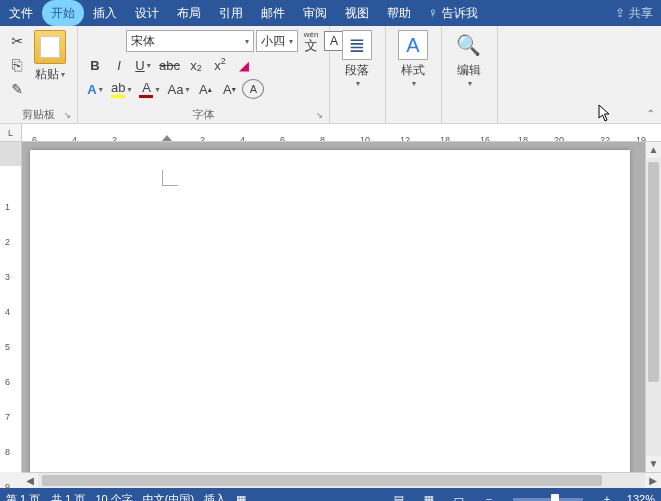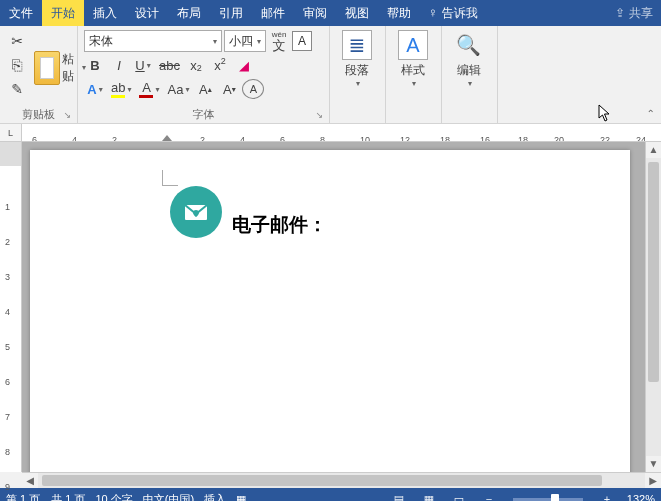--- a/index.html
+++ b/index.html
@@ -1,43 +1,43 @@
 <!DOCTYPE html>
 <html><head>
 <meta charset="utf-8">
 <style>
 * { margin: 0; padding: 0; box-sizing: border-box; font-family: "Microsoft YaHei", SimSun, sans-serif; }
 body { width: 661px; height: 501px; background: #f1f1f1; overflow: hidden; font-size: 12px; }
 
 
 .titlebar { height: 26px; background: #2b579a; display: flex; align-items: stretch; color: #fff; }
-.titlebar .tab { padding: 0 9px; line-height: 26px; cursor: pointer; }
+.titlebar .tab { padding: 0 9px; line-height: 26px; cursor: pointer; border-radius: 13px; }
 .titlebar .tab.file { background: #2b579a; }
-.titlebar .tab.active { background: #fde047; color: #2b579a; }
+.titlebar .tab.active { background: #7dd3fc; color: #2b579a; }
 .titlebar .spacer { flex: 1; }
 .titlebar .right-item { padding: 0 8px; line-height: 26px; display: flex; align-items: center; gap: 4px; opacity: 0.95; }
 .bulb { font-size: 13px; }
 
 
 .ribbon { height: 98px; background: #f1f1f1; border-bottom: 1px solid #d4d4d4; display: flex; position: relative; }
 .group { border-right: 1px solid #d4d4d4; padding: 2px 4px 0 4px; display: flex; flex-direction: column; }
 .group-body { flex: 1; display: flex; }
 .group-label { text-align: center; font-size: 11px; color: #666; height: 16px; line-height: 14px; position: relative; }
 .group-label .launcher { position: absolute; right: 2px; top: 1px; font-size: 9px; color: #888; cursor: pointer; }
 .clip-side { display:flex; flex-direction:column; gap:2px; padding:2px 2px 0 2px;}
 .smallbtn { width:22px; height:22px; display:flex; align-items:center; justify-content:center; border:1px solid transparent; color:#444; cursor:pointer; font-size:14px;}
-.paste-big { display:flex; flex-direction:row; align-items:center; gap:2px; padding:2px 4px; cursor:pointer;}
+.paste-big { display:flex; flex-direction:column; align-items:center; gap:2px; padding:2px 4px; cursor:pointer;}
 .paste-icon { width:32px; height:34px; background:linear-gradient(#f8d56b,#f0b93e); border:1px solid #c9962a; border-radius:2px; position:relative;}
 .paste-icon::after{content:""; position:absolute; left:5px; top:5px; right:5px; bottom:5px; background:#fff; border:1px solid #ccc;}
 .dd { font-size:8px; margin-left:2px; color:#666;}
 
 .font-col { display:flex; flex-direction:column; gap:2px; padding:2px 2px;}
 .font-row { display:flex; gap:2px; align-items:center;}
 .combo { height:22px; border:1px solid #ababab; background:#fff; display:flex; align-items:center; padding:0 4px; font-size:12px; color:#333; cursor:pointer; }
-.combo.font { width:138px; }
+.combo.font { width:128px;margin-left:42px; }
 .combo.size { width:42px; }
 .combo .caret { margin-left:auto; font-size:8px; color:#666;}
 .sq { width:20px; height:20px; border:1px solid #888; display:flex; align-items:center; justify-content:center; font-size:12px; color:#333; cursor:pointer; background:#fff;}
 .fbtn { min-width:22px; height:22px; display:flex; align-items:center; justify-content:center; color:#444; cursor:pointer; font-size:13px; padding:0 2px; border:1px solid transparent;}
 .fbtn b{font-weight:bold;} .fbtn i{font-style:italic;}
 .underline{text-decoration:underline;}
 .strike{text-decoration:line-through;}
 .sup{font-size:9px; position:relative; top:-4px;}
 .sub{font-size:9px; position:relative; top:3px;}
 .color-bar{display:block;width:14px;height:3px;margin-top:1px;}
@@ -256,50 +256,40 @@
     <span class="n" style="left:218px">4</span>
     <span class="n" style="left:258px">6</span>
     <span class="n" style="left:298px">8</span>
     <span class="n" style="left:338px">10</span>
     <span class="n" style="left:378px">12</span>
     <span class="n" style="left:418px">18</span>
     <span class="n" style="left:458px">16</span>
     <span class="n" style="left:496px">18</span>
     <span class="n" style="left:532px">20</span>
     <span class="n" style="left:578px">22</span>
-    <span class="n" style="left:614px">24</span>
+    <span class="n" style="left:614px">19</span>
   </div>
 </div>
 
 <div class="workspace">
   <div class="ruler-v">
     <div class="dark"></div>
     <span class="n" style="top:60px">1</span>
     <span class="n" style="top:95px">2</span>
     <span class="n" style="top:130px">3</span>
     <span class="n" style="top:165px">4</span>
     <span class="n" style="top:200px">5</span>
     <span class="n" style="top:235px">6</span>
     <span class="n" style="top:270px">7</span>
     <span class="n" style="top:305px">8</span>
     <span class="n" style="top:340px">9</span>
   </div>
   <div class="docwrap">
     <div class="page">
       <div class="margin-mark"></div>
-      <div class="entry">
-        <div class="round-icon">
-          <svg width="30" height="30" viewBox="0 0 30 30">
-              <rect x="4" y="8" width="22" height="15" rx="1" fill="#fff"></rect>
-              <path d="M4 8 L15 17 L26 8" fill="none" stroke="#2fa8a0" stroke-width="2"></path>
-              <path d="M15 13 C13 13 12 14 12 15.5 C12 18 15 20 15 20 C15 20 18 18 18 15.5 C18 14 17 13 15 13 Z" fill="#2fa8a0"></path>
-            </svg>
-        </div>
-        <div class="entry-label">电子邮件：</div>
-      </div>
     </div>
   </div>
   <div class="vscroll">
     <div class="arr">▲</div>
     <div class="track">
         <div class="thumb"></div>
       </div>
     <div class="arr">▼</div>
   </div>
 </div>

